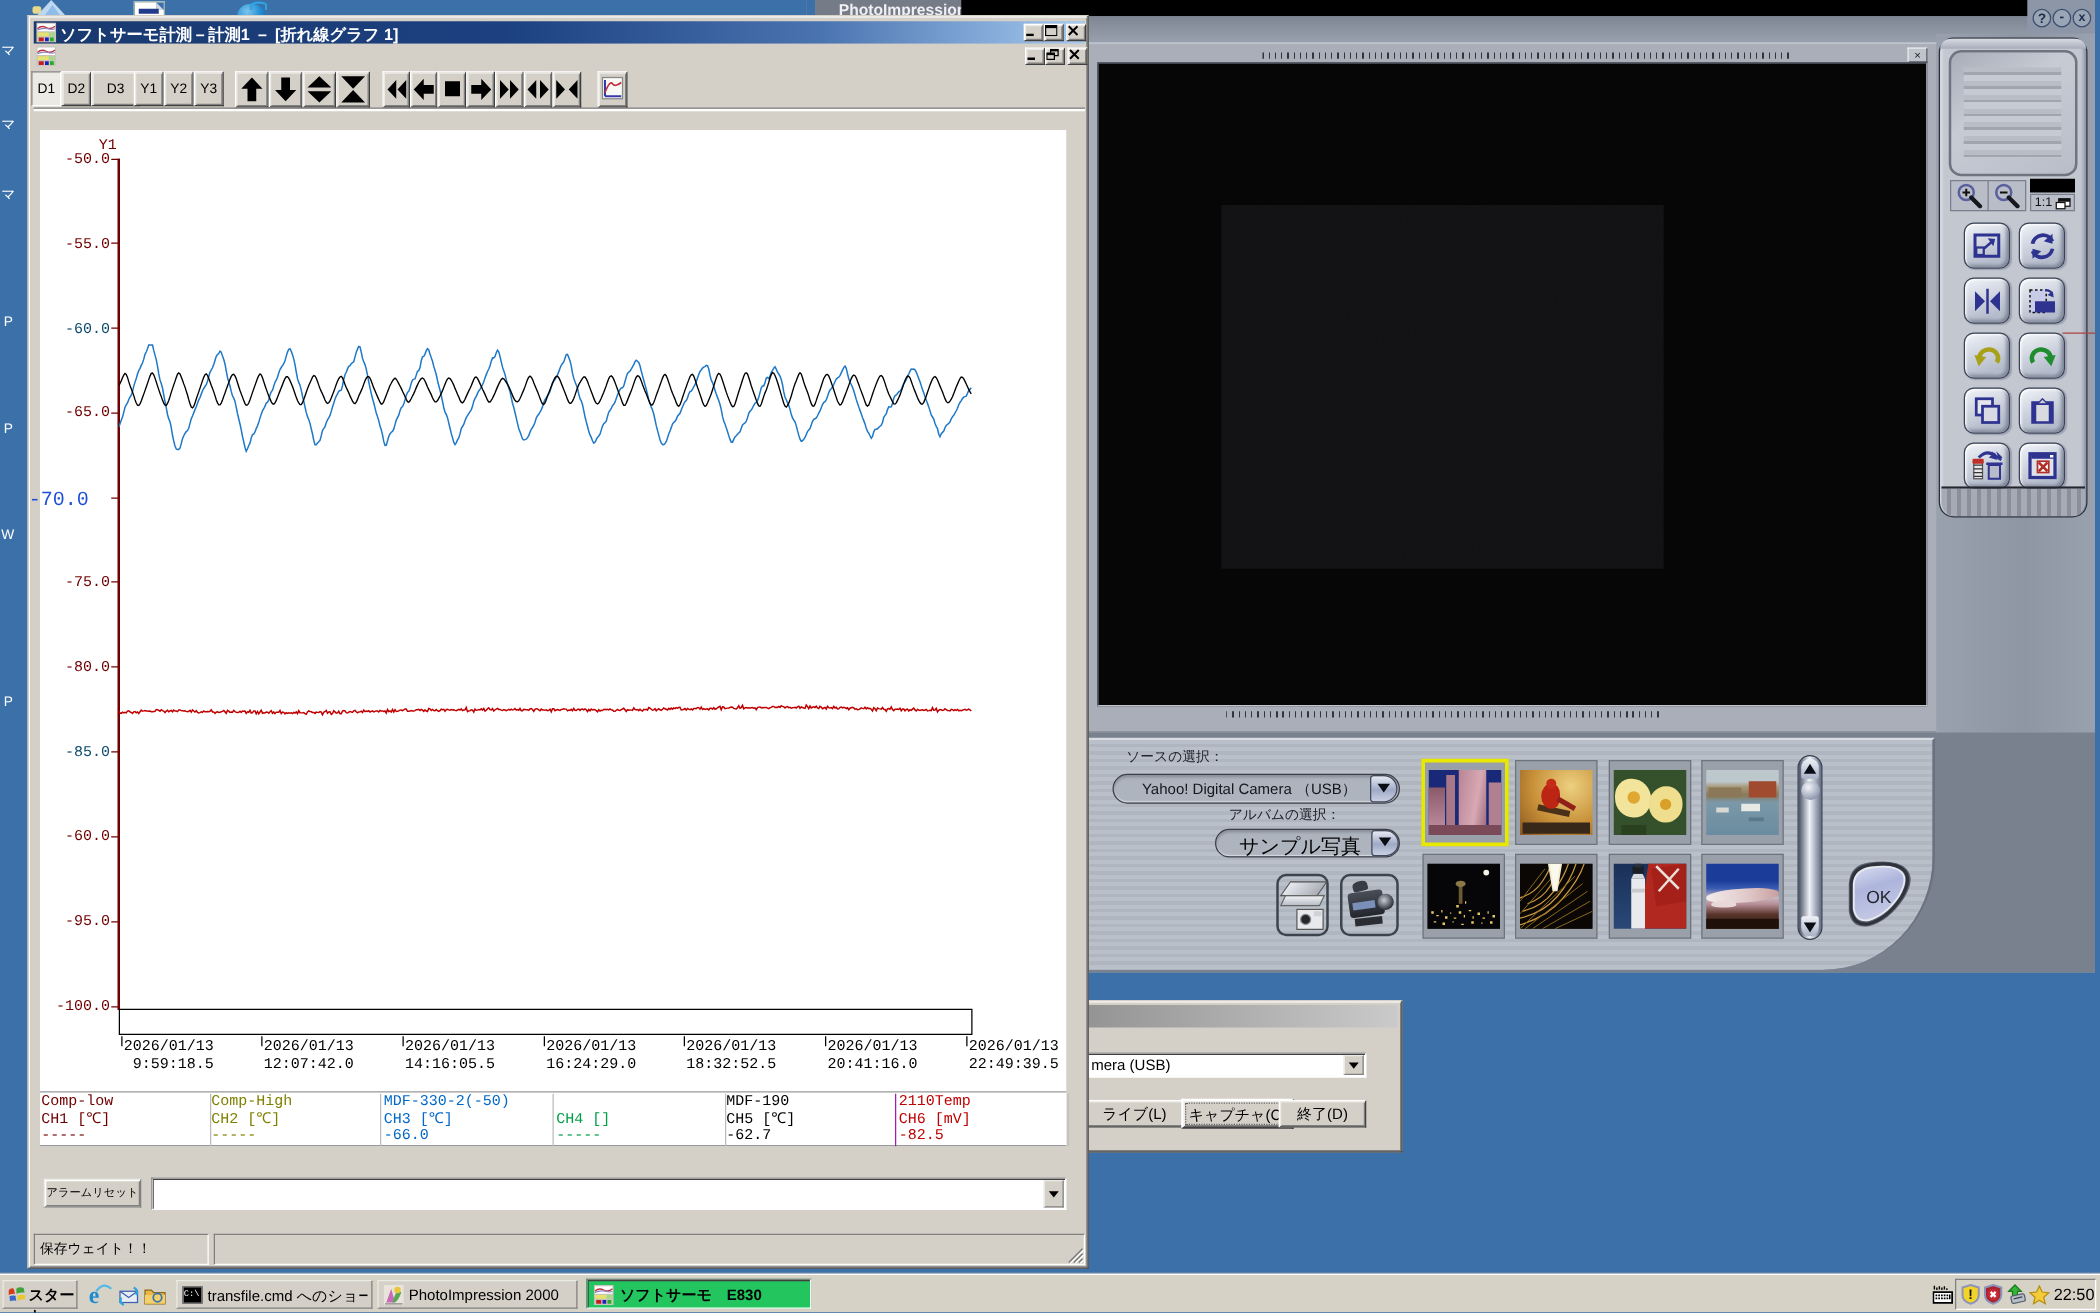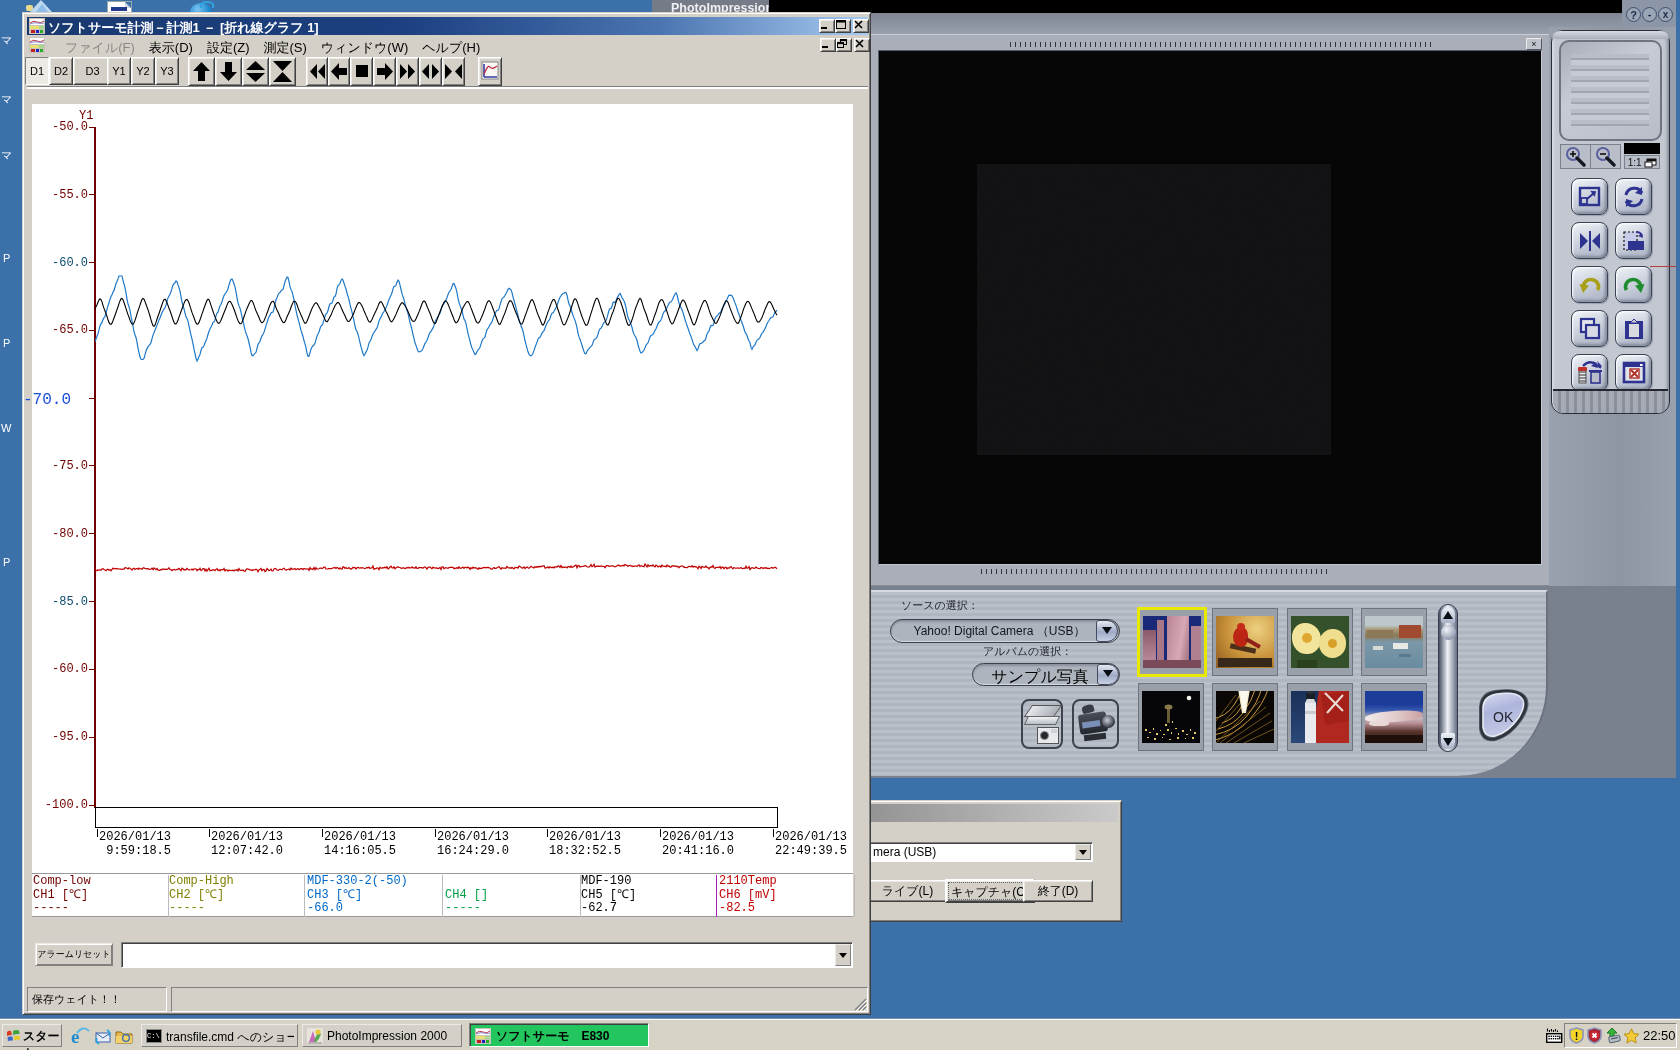--- a/index.html
+++ b/index.html
@@ -405,21 +405,20 @@
       <rect width="16" height="16" fill="#C8C4BC"></rect>
       <rect x="1" y="1" width="14" height="6" fill="#fff"></rect>
       <path d="M1 5 Q4 2 8 4 T15 3" stroke="#C03040" fill="none"></path>
       <path d="M1 6 Q5 4 9 5 T15 5" stroke="#8888C8" fill="none"></path>
       <rect x="1" y="8" width="14" height="3" fill="#A8D890"></rect>
       <rect x="1" y="8" width="9" height="3" fill="#E8E070"></rect>
       <rect x="2" y="12" width="4" height="3" fill="#C02020"></rect>
       <rect x="7" y="12" width="3" height="3" fill="#2020C0"></rect>
       <rect x="11" y="12" width="3" height="3" fill="#20B020"></rect>
     </svg>
-  <div class="abs" style="left:42px;top:26px;font-size:13px;color:#000;white-space:nowrap"><span class="mitem" style="color:#8C8A84">ファイル(F)</span><span class="mitem">表示(D)</span><span class="mitem">設定(Z)</span><span class="mitem">測定(S)</span><span class="mitem">ウィンドウ(W)</span><span class="mitem">ヘルプ(H)</span></div>
   <div class="cap" style="left:797px;top:25px;width:16px;height:14px">
       <svg width="10" height="9" viewBox="0 0 10 9">
         <rect x="1" y="7" width="6" height="2" fill="#000"></rect>
       </svg>
     </div>
   <div class="cap" style="left:813px;top:25px;width:16px;height:14px">
       <svg width="11" height="10" viewBox="0 0 11 10">
         <rect x="3.5" y="0.5" width="6" height="5" fill="none" stroke="#000"></rect>
         <rect x="3.5" y="0.5" width="6" height="1.6" fill="#000"></rect>
         <rect x="0.5" y="3.5" width="6" height="5" fill="#D4D0C8" stroke="#000"></rect>

